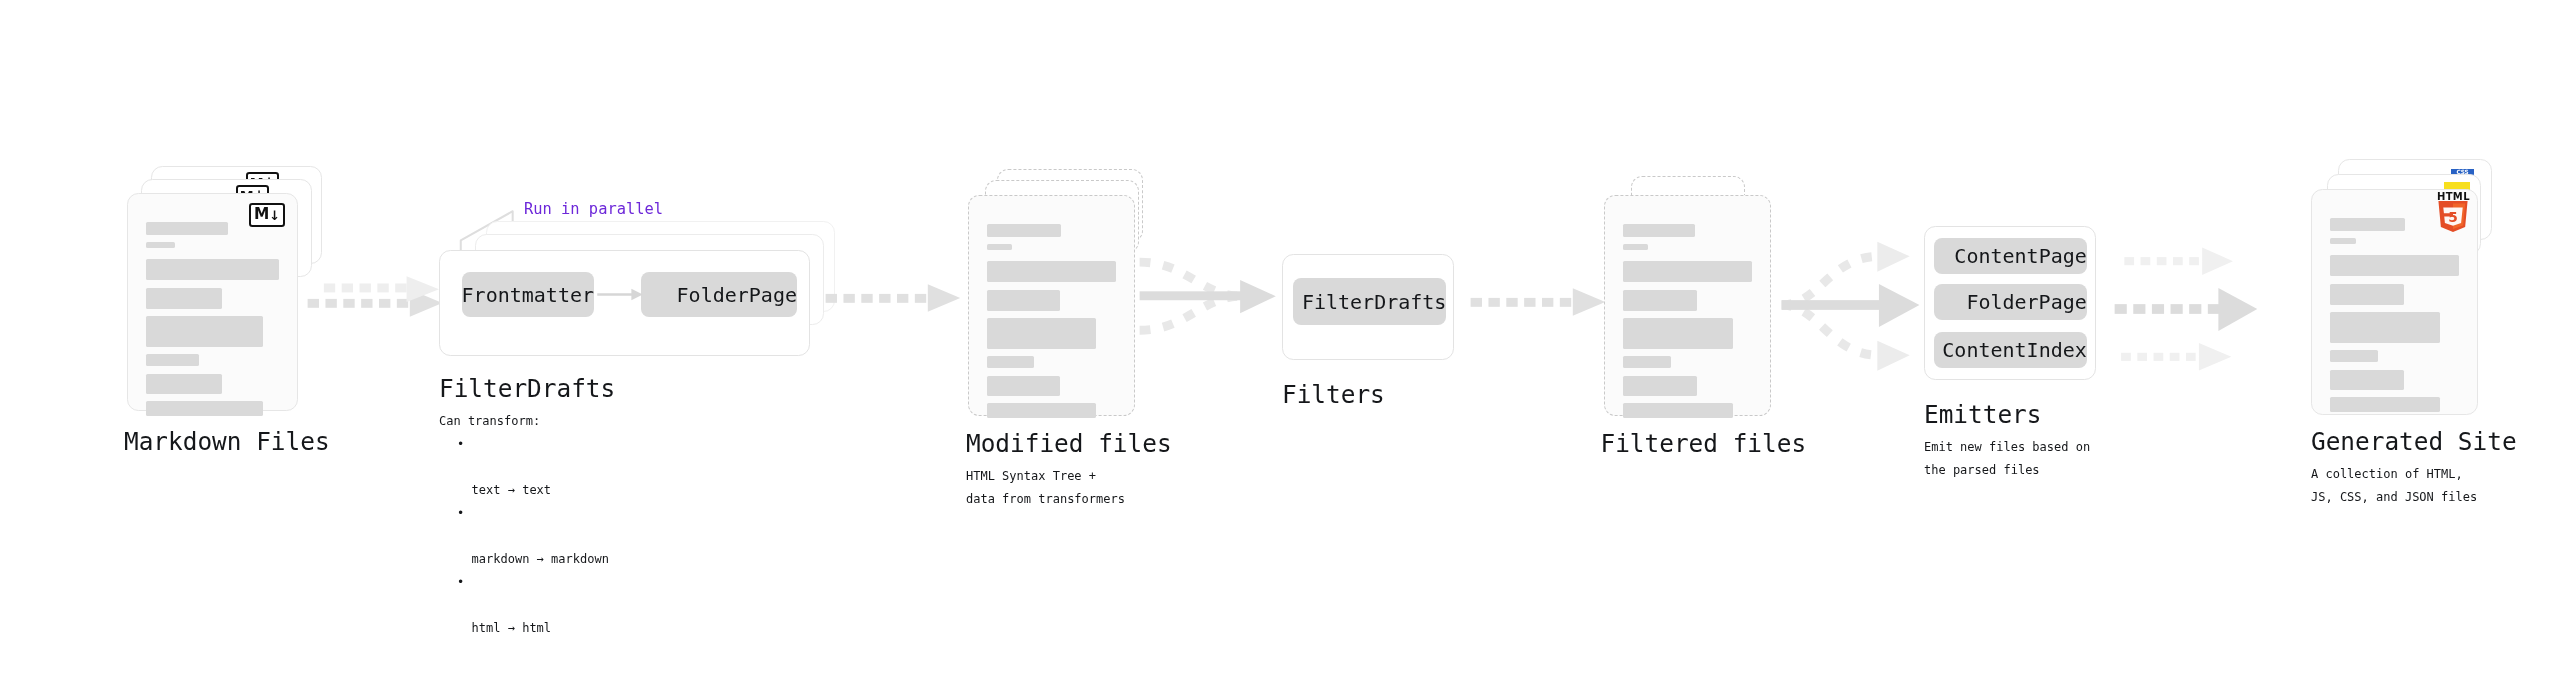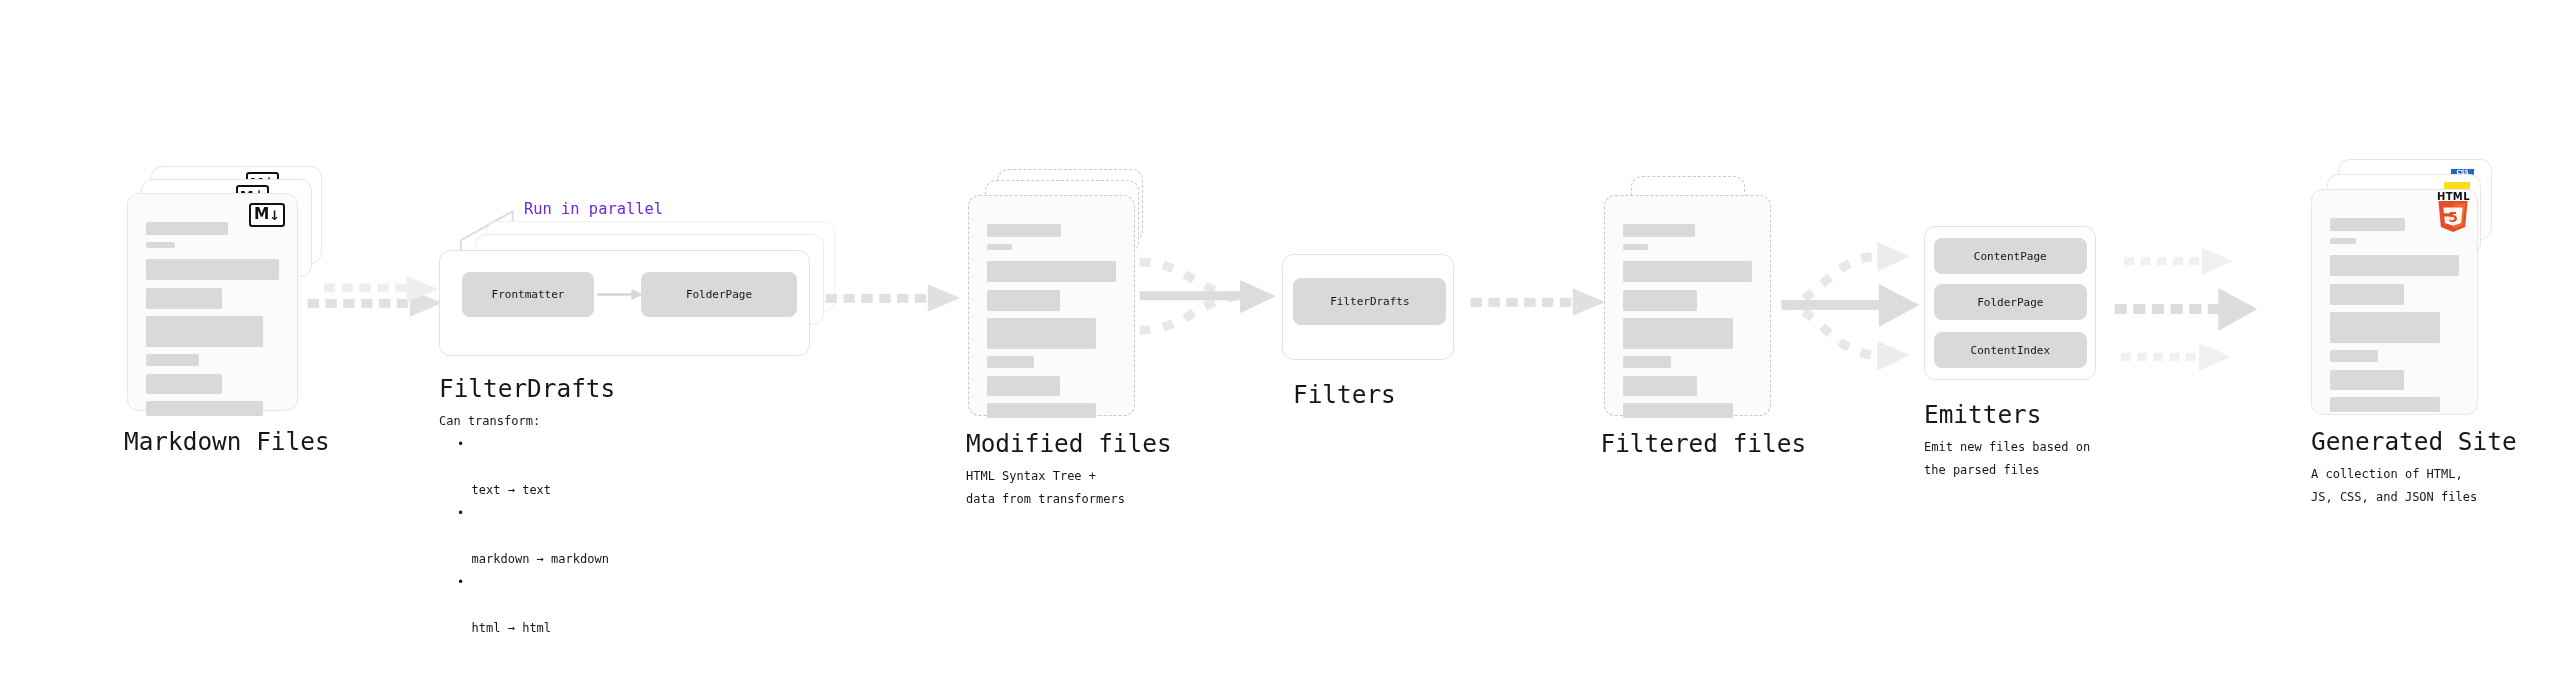--- a/index.html
+++ b/index.html
@@ -94,23 +94,23 @@
     background: #ffffff;
     border: 1.6px solid #e3e3e3;
     border-radius: 11.4px;
   }
   .groupbox.ghost { background: #ffffff; border-color: #efefef; }
 
   .pill {
     position: absolute;
     background: #d9d9d9;
     border-radius: 8.1px;
-    display: flex; align-items: center; justify-content: center;
+    display: flex; align-items: center; justify-content: flex-end;
     font-family: "DejaVu Sans Mono", "Liberation Mono", monospace;
-    font-size: 11px; color: #15171a;
+    font-size: 20px; color: #15171a;
     white-space: nowrap;
   }
   .pill.ghost { background: #ececec; }
   .pill.ghost2 { background: #f1f1f1; }
 
   
   .arrow-svg { position: absolute; overflow: visible; }
 
   
   .parallel-label {
@@ -281,21 +281,21 @@
       <polygon points="126,44 170,64 126,85"></polygon>
     </g>
   </svg>
 
   <div style="position:absolute;left:1282px;top:0;width:309px;height:520px;">
     <div class="groupbox" style="left:0px;top:254px;width:172px;height:106px;"></div>
     <div class="pill" style="left:11.4px;top:278px;width:153px;height:47px;">
       <span>FilterDrafts</span>
     </div>
 
-    <div class="caption-title" style="position:absolute;left:11px;top:380px;">Filters</div>
+    <div class="caption-title" style="position:absolute;left:0px;top:380px;">Filters</div>
   </div>
 
   <svg class="arrow-svg" style="left:1469px;top:288px;width:146px;height:36px;" viewBox="0 0 180 44" width="146" height="36">
     <g fill="#e0e0e0">
       <rect x="2" y="12" width="14" height="11"></rect>
       <rect x="24" y="12" width="14" height="11"></rect>
       <rect x="46" y="12" width="14" height="11"></rect>
       <rect x="68" y="12" width="14" height="11"></rect>
       <rect x="90" y="12" width="14" height="11"></rect>
       <rect x="112" y="12" width="14" height="11"></rect>

